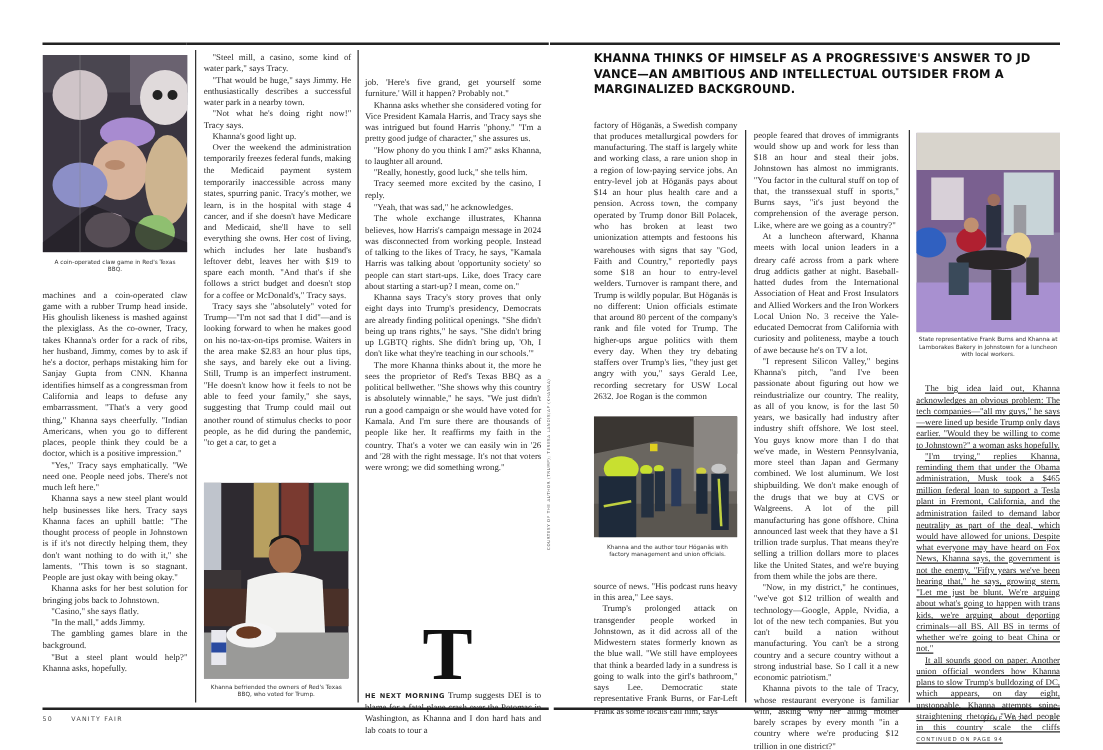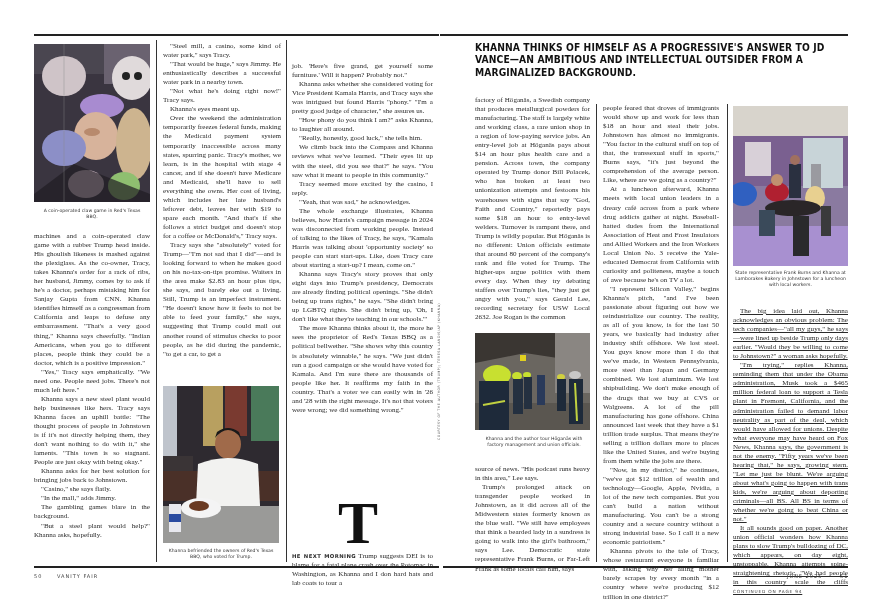--- a/index.html
+++ b/index.html
@@ -57,21 +57,21 @@
   <p>"In the mall," adds Jimmy.</p>
   <p>The gambling games blare in the background.</p>
   <p>"But a steel plant would help?" Khanna asks, hopefully.</p>
 </div>
 
 <div class="vrule" style="left:156px;top:40px;height:522px;"></div>
 <div class="col" style="left:163px;top:42px;width:118px;">
   <p>"Steel mill, a casino, some kind of water park," says Tracy.</p>
   <p>"That would be huge," says Jimmy. He enthusiastically describes a successful water park in a nearby town.</p>
   <p>"Not what he's doing right now!" Tracy says.</p>
-  <p>Khanna's eyes meant up.</p>
+  <p>Khanna's good light up.</p>
   <p>Over the weekend the administration temporarily freezes federal funds, making the Medicaid payment system temporarily inaccessible across many states, spurring panic. Tracy's mother, we learn, is in the hospital with stage 4 cancer, and if she doesn't have Medicare and Medicaid, she'll have to sell everything she owns. Her cost of living, which includes her late husband's leftover debt, leaves her with $19 to spare each month. "And that's if she follows a strict budget and doesn't stop for a coffee or McDonald's," Tracy says.</p>
   <p>Tracy says she "absolutely" voted for Trump—"I'm not sad that I did"—and is looking forward to when he makes good on his no-tax-on-tips promise. Waiters in the area make $2.83 an hour plus tips, she says, and barely eke out a living. Still, Trump is an imperfect instrument. "He doesn't know how it feels to not be able to feed your family," she says, suggesting that Trump could mail out another round of stimulus checks to poor people, as he did during the pandemic, "to get a car, to get a</p>
 </div>
 <div class="photo" style="left:163px;top:386px;width:116px;height:157px;">
   <svg width="116" height="157" viewBox="0 0 116 157">
     <rect width="116" height="157" fill="#2e2a30"></rect>
     <rect x="40" y="0" width="20" height="60" fill="#b8a060"></rect>
     <rect x="62" y="0" width="22" height="50" fill="#7a3a30"></rect>
     <rect x="88" y="0" width="28" height="55" fill="#4a7a5a"></rect>
     <rect x="0" y="0" width="14" height="70" fill="#bfc4cc"></rect>
@@ -88,21 +88,20 @@
   </svg>
 </div>
 <div class="caption" style="left:163px;top:548px;width:116px;">Khanna befriended the owners of Red's Texas BBQ, who voted for Trump.</div>
 
 <div class="vrule" style="left:286px;top:40px;height:522px;"></div>
 <div class="col" style="left:292px;top:42px;width:141px;margin-top:20px;">
   <p class="noindent">job. 'Here's five grand, get yourself some furniture.' Will it happen? Probably not."</p>
   <p>Khanna asks whether she considered voting for Vice President Kamala Harris, and Tracy says she was intrigued but found Harris "phony." "I'm a pretty good judge of character," she assures us.</p>
   <p>"How phony do you think I am?" asks Khanna, to laughter all around.</p>
   <p>"Really, honestly, good luck," she tells him.</p>
-  <p>We climb back into the Compass and Khanna reviews what we've learned. "Their eyes lit up with the steel, did you see that?" he says. "You saw what it meant to people in this community."</p>
   <p>Tracy seemed more excited by the casino, I reply.</p>
   <p>"Yeah, that was sad," he acknowledges.</p>
   <p>The whole exchange illustrates, Khanna believes, how Harris's campaign message in 2024 was disconnected from working people. Instead of talking to the likes of Tracy, he says, "Kamala Harris was talking about 'opportunity society' so people can start start-ups. Like, does Tracy care about starting a start-up? I mean, come on."</p>
   <p>Khanna says Tracy's story proves that only eight days into Trump's presidency, Democrats are already finding political openings. "She didn't being up trans rights," he says. "She didn't bring up LGBTQ rights. She didn't bring up, 'Oh, I don't like what they're teaching in our schools.'"</p>
   <p>The more Khanna thinks about it, the more he sees the proprietor of Red's Texas BBQ as a political bellwether. "She shows why this country is absolutely winnable," he says. "We just didn't run a good campaign or she would have voted for Kamala. And I'm sure there are thousands of people like her. It reaffirms my faith in the country. That's a voter we can easily win in '26 and '28 with the right message. It's not that voters were wrong; we did something wrong."</p>
 </div>
 <div class="dropcap">T</div>
 <div class="col" style="left:292px;top:552px;width:141px;">
   <p class="noindent"><span class="smallcaps">HE NEXT MORNING</span><span> Trump suggests DEI is to blame for a fatal plane crash over the Potomac in Washington, as Khanna and I don hard hats and lab coats to tour a</span></p>
 </div>

